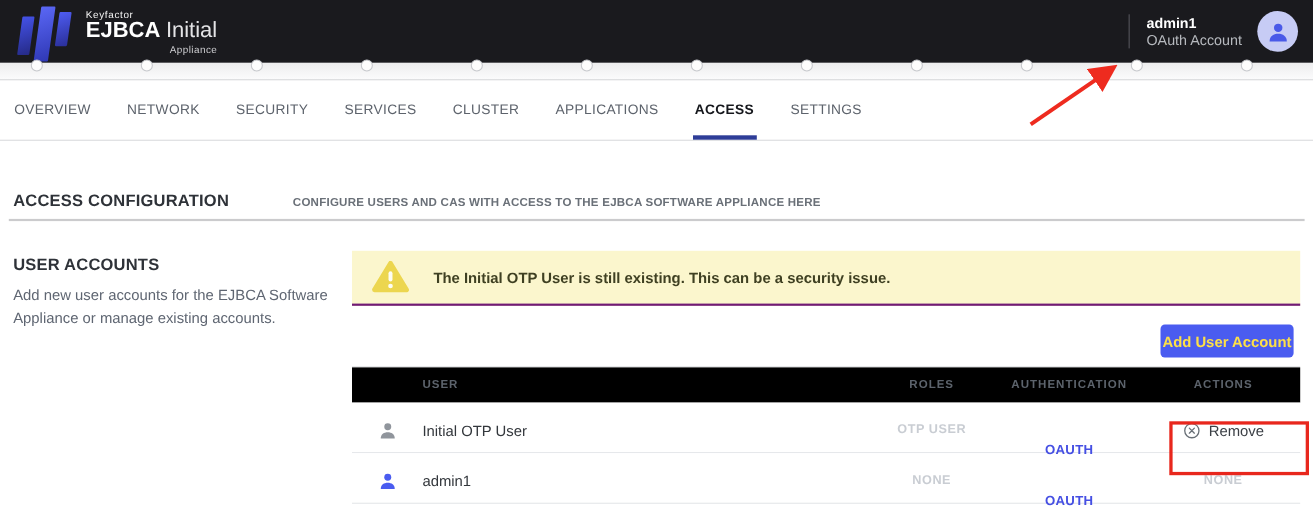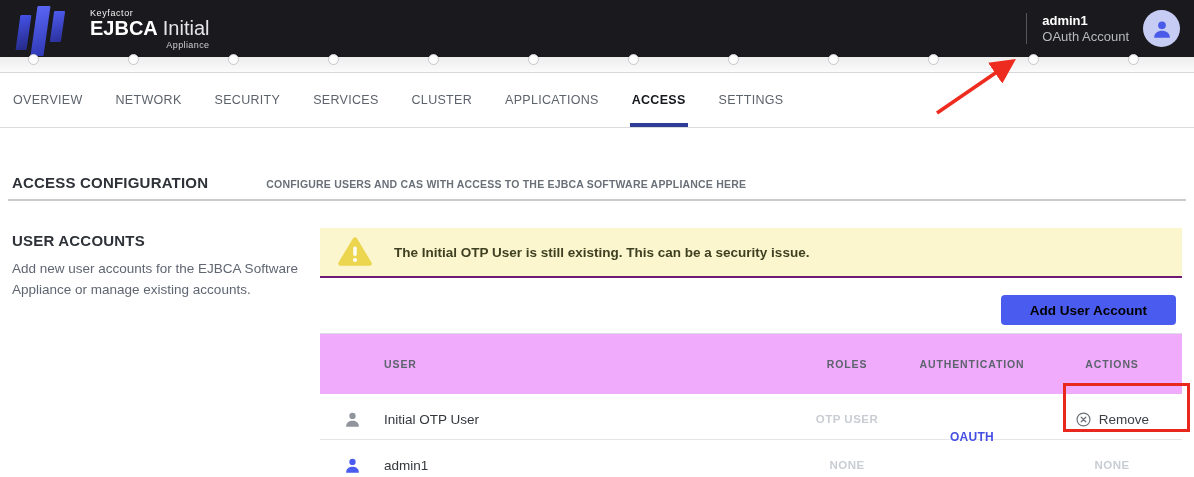--- a/index.html
+++ b/index.html
@@ -8,21 +8,21 @@
   .page { position:relative; width:1194px; height:477px; background:#fff; overflow:hidden; }
 
   
   .header { position:absolute; top:0; left:0; width:100%; height:57px; background:#1a1a1e;
             display:flex; align-items:center; padding:0 14px; z-index:2; }
   .logo-mark { position:relative; width:54px; height:52px; flex:0 0 auto; }
   .logo-bar { position:absolute; border-radius:1px; transform:skewX(-8deg); }
   .bar1 { left:4px;  top:12px; width:11px; height:35px; background:linear-gradient(160deg,#4452e8,#252a86); }
   .bar2 { left:20px; top:3px;  width:13px; height:50px; background:linear-gradient(160deg,#5a67f5,#2f38b5); }
   .bar3 { left:38px; top:8px;  width:11px; height:31px; background:linear-gradient(160deg,#4e5cf0,#2a2f9a); }
-  .logo-text { margin-left:22px; color:#fff; }
+  .logo-text { margin-left:10px; color:#fff; }
   .logo-company { font-size:9px; letter-spacing:.6px; color:#f2f2f2; }
   .logo-product { font-size:20px; line-height:21px; }
   .logo-product .b { font-weight:bold; color:#ffffff; }
   .logo-product .l { font-weight:300; color:#e4e4e6; margin-left:5px; }
   .logo-sub { font-size:9px; color:#cfcfd2; text-align:right; margin-top:1px; letter-spacing:.4px; }
 
   .header-spacer { flex:1; }
   .user-divider { width:1px; height:31px; background:#55555a; margin-right:15px; }
   .user-info { margin-right:14px; }
   .user-name { font-size:13px; font-weight:bold; color:#ffffff; line-height:16px; }
@@ -56,28 +56,28 @@
   .left-desc { margin-top:10px; font-size:13.5px; color:#5f6672; line-height:1.55; }
 
   .right-col { position:absolute; left:320px; top:27px; width:862px; }
 
   .warning-banner { height:50px; background:#fbf6cd; border-bottom:2px solid #701a75;
                     display:flex; align-items:center; }
   .warning-icon { margin:0 22px 0 18px; flex:0 0 auto; display:flex; }
   .warning-text { font-size:13.5px; font-weight:bold; color:#3f4022; }
 
   .button-row { margin-top:17px; display:flex; justify-content:flex-end; }
-  .btn-primary { background:#4a5cf0; color:#000000; font-family:"Liberation Sans", sans-serif;
+  .btn-primary { background:#4a5cf0; color:#fde047; font-family:"Liberation Sans", sans-serif;
                  font-size:13.5px; font-weight:bold; border:none; border-radius:4px;
-                 padding:7px 29px; height:30px; margin-right:6px; cursor:pointer; }
+                 padding:7px 2px; height:30px; margin-right:6px; cursor:pointer; }
 
   
   .table { margin-top:8px; border-top:1px solid #dcdde0; }
   .t-row { display:grid; grid-template-columns:64px 1fr 110px 140px 140px; align-items:center; }
-  .t-head { background:#f0abfc; height:60px; }
+  .t-head { background:#000000; height:32px; }
   .t-head .th { font-size:10.5px; font-weight:bold; color:#5c636c; letter-spacing:.9px; }
   .th.c-user { text-align:left; }
   .th.c-roles, .th.c-auth, .th.c-actions { text-align:center; }
   .t-body-row { height:46px; background:#fff; border-bottom:1px solid #e4e6e9; }
   .cell-icon { display:flex; justify-content:center; align-items:center; }
   .cell-user { font-size:13.5px; color:#33373c; }
   .cell-roles { text-align:center; font-size:11.5px; font-weight:bold; color:#c9cdd3; letter-spacing:.5px; }
   .cell-auth { text-align:center; font-size:12px; font-weight:bold; color:#454fe3; letter-spacing:.3px;margin-top:36px; }
   .cell-actions { display:flex; justify-content:center; align-items:center; gap:7px;
                   font-size:13.5px; color:#3c4046; }

